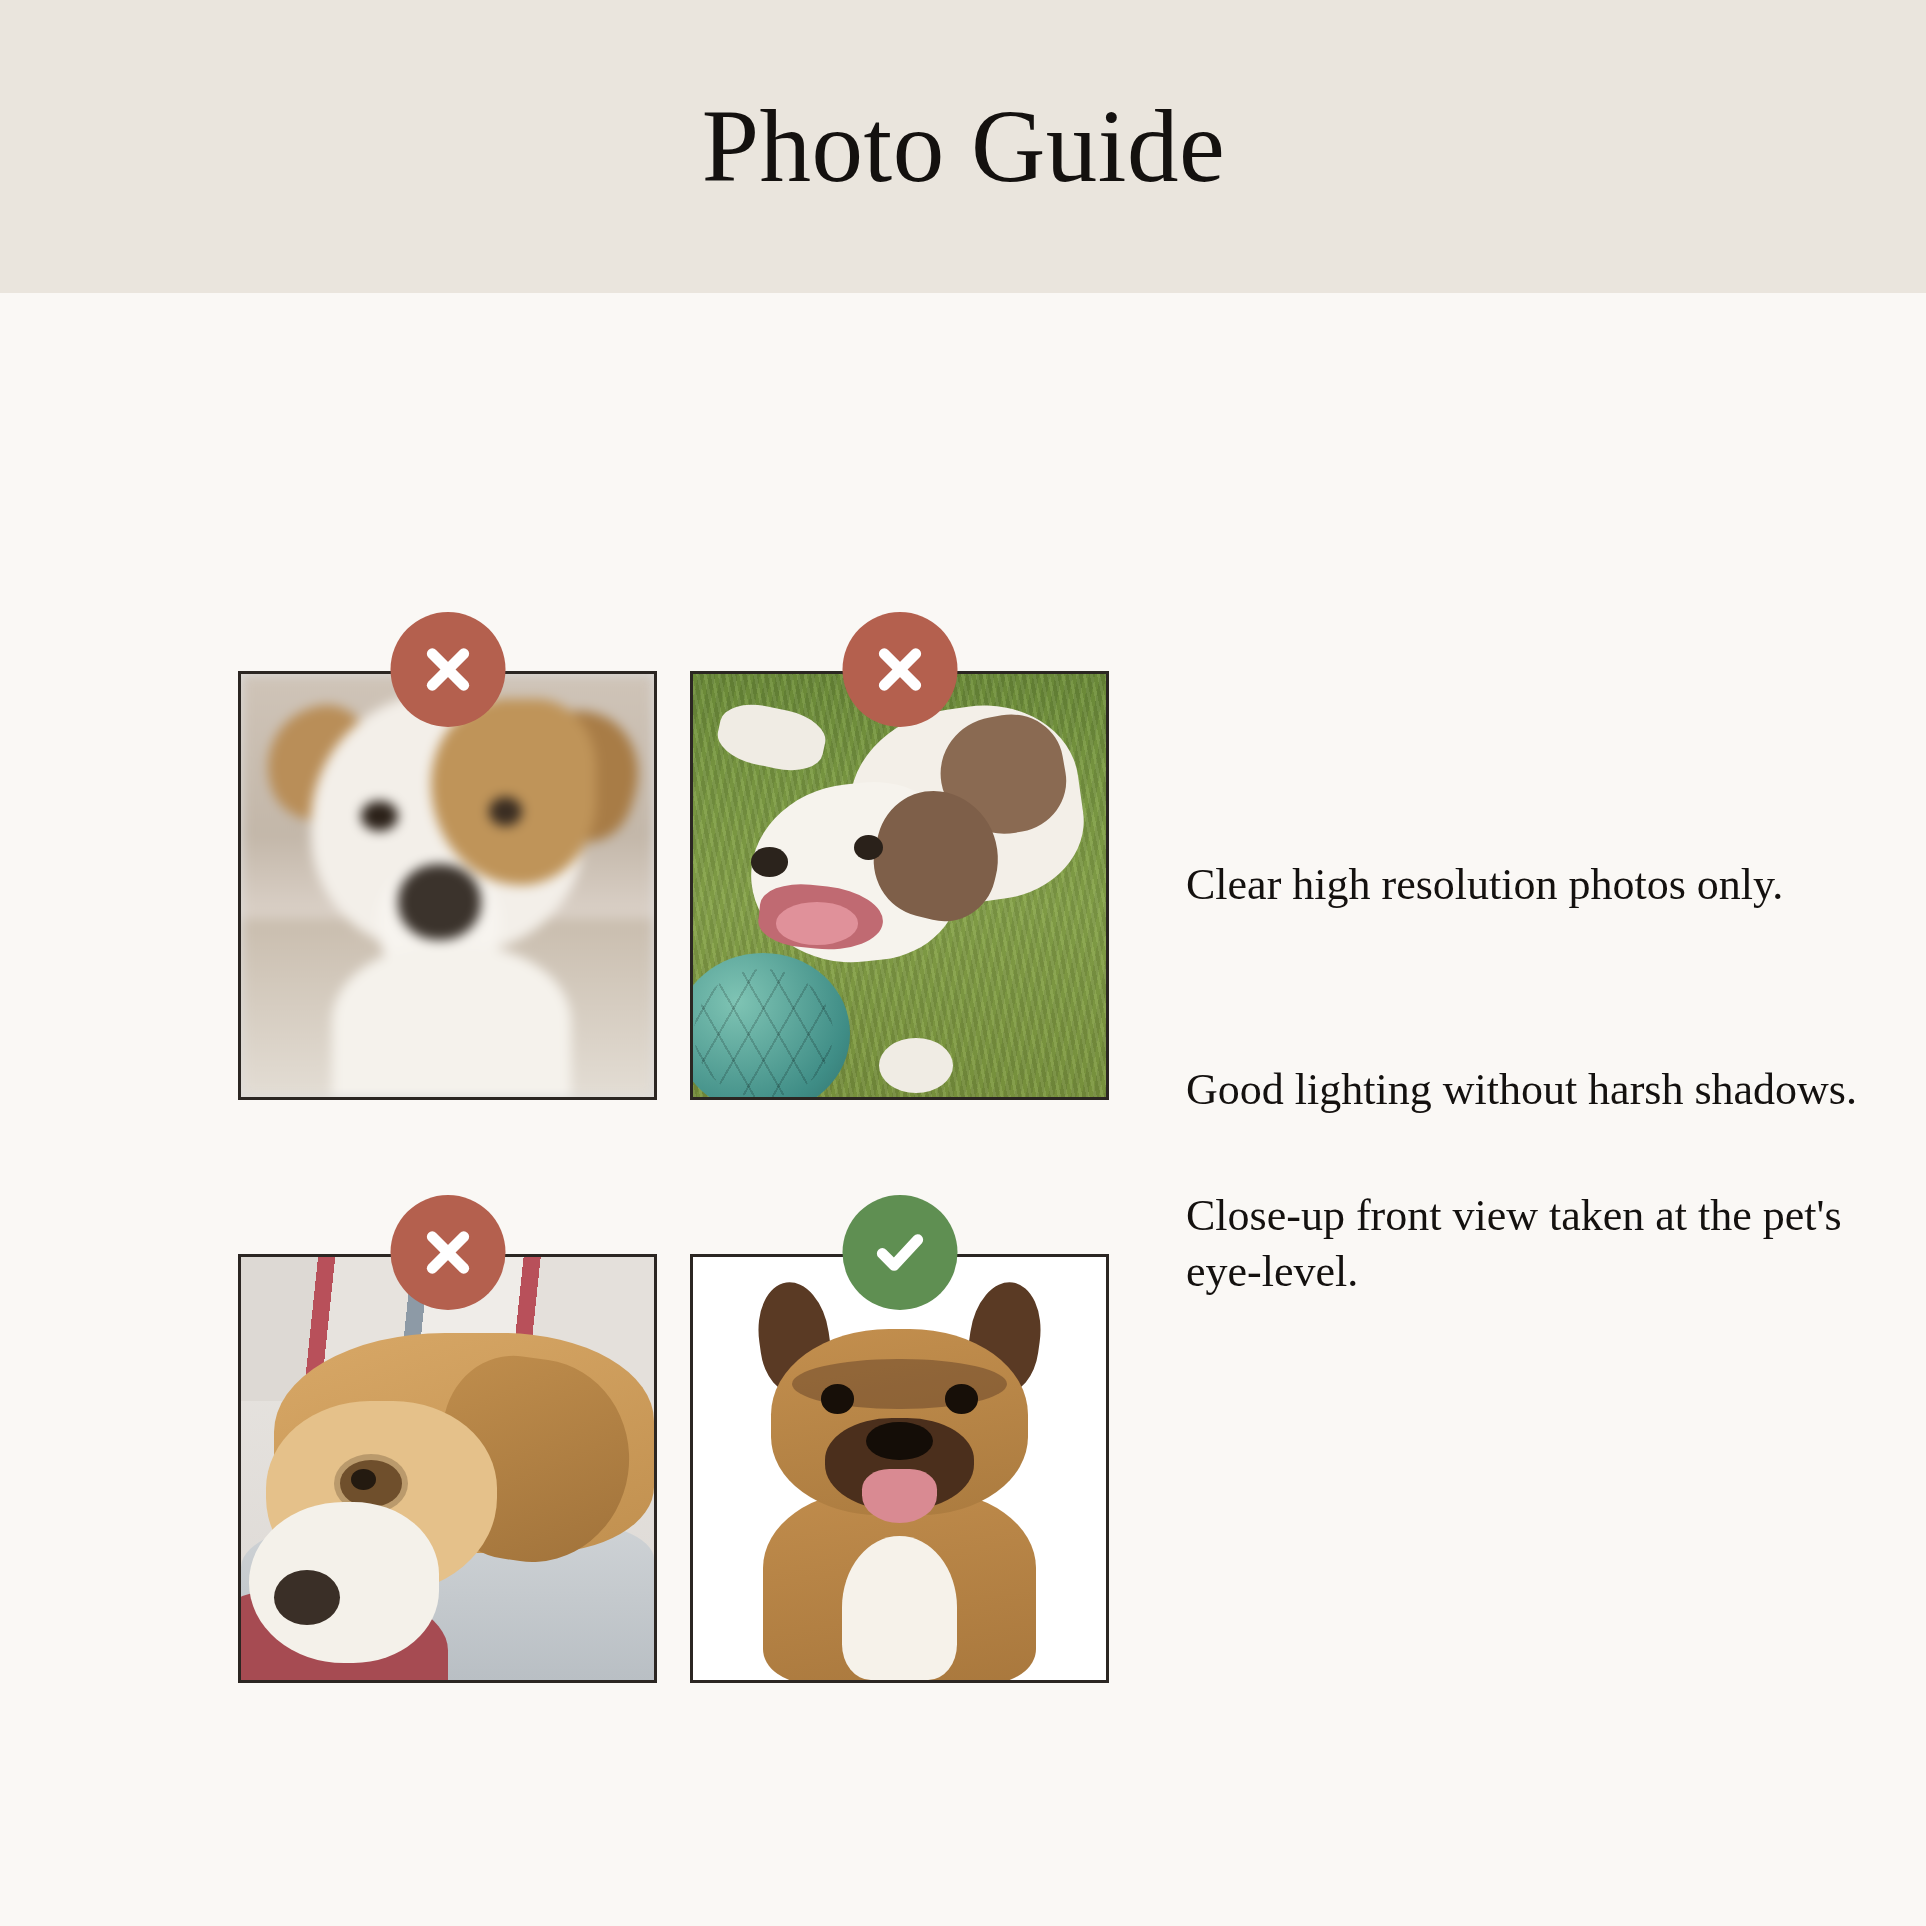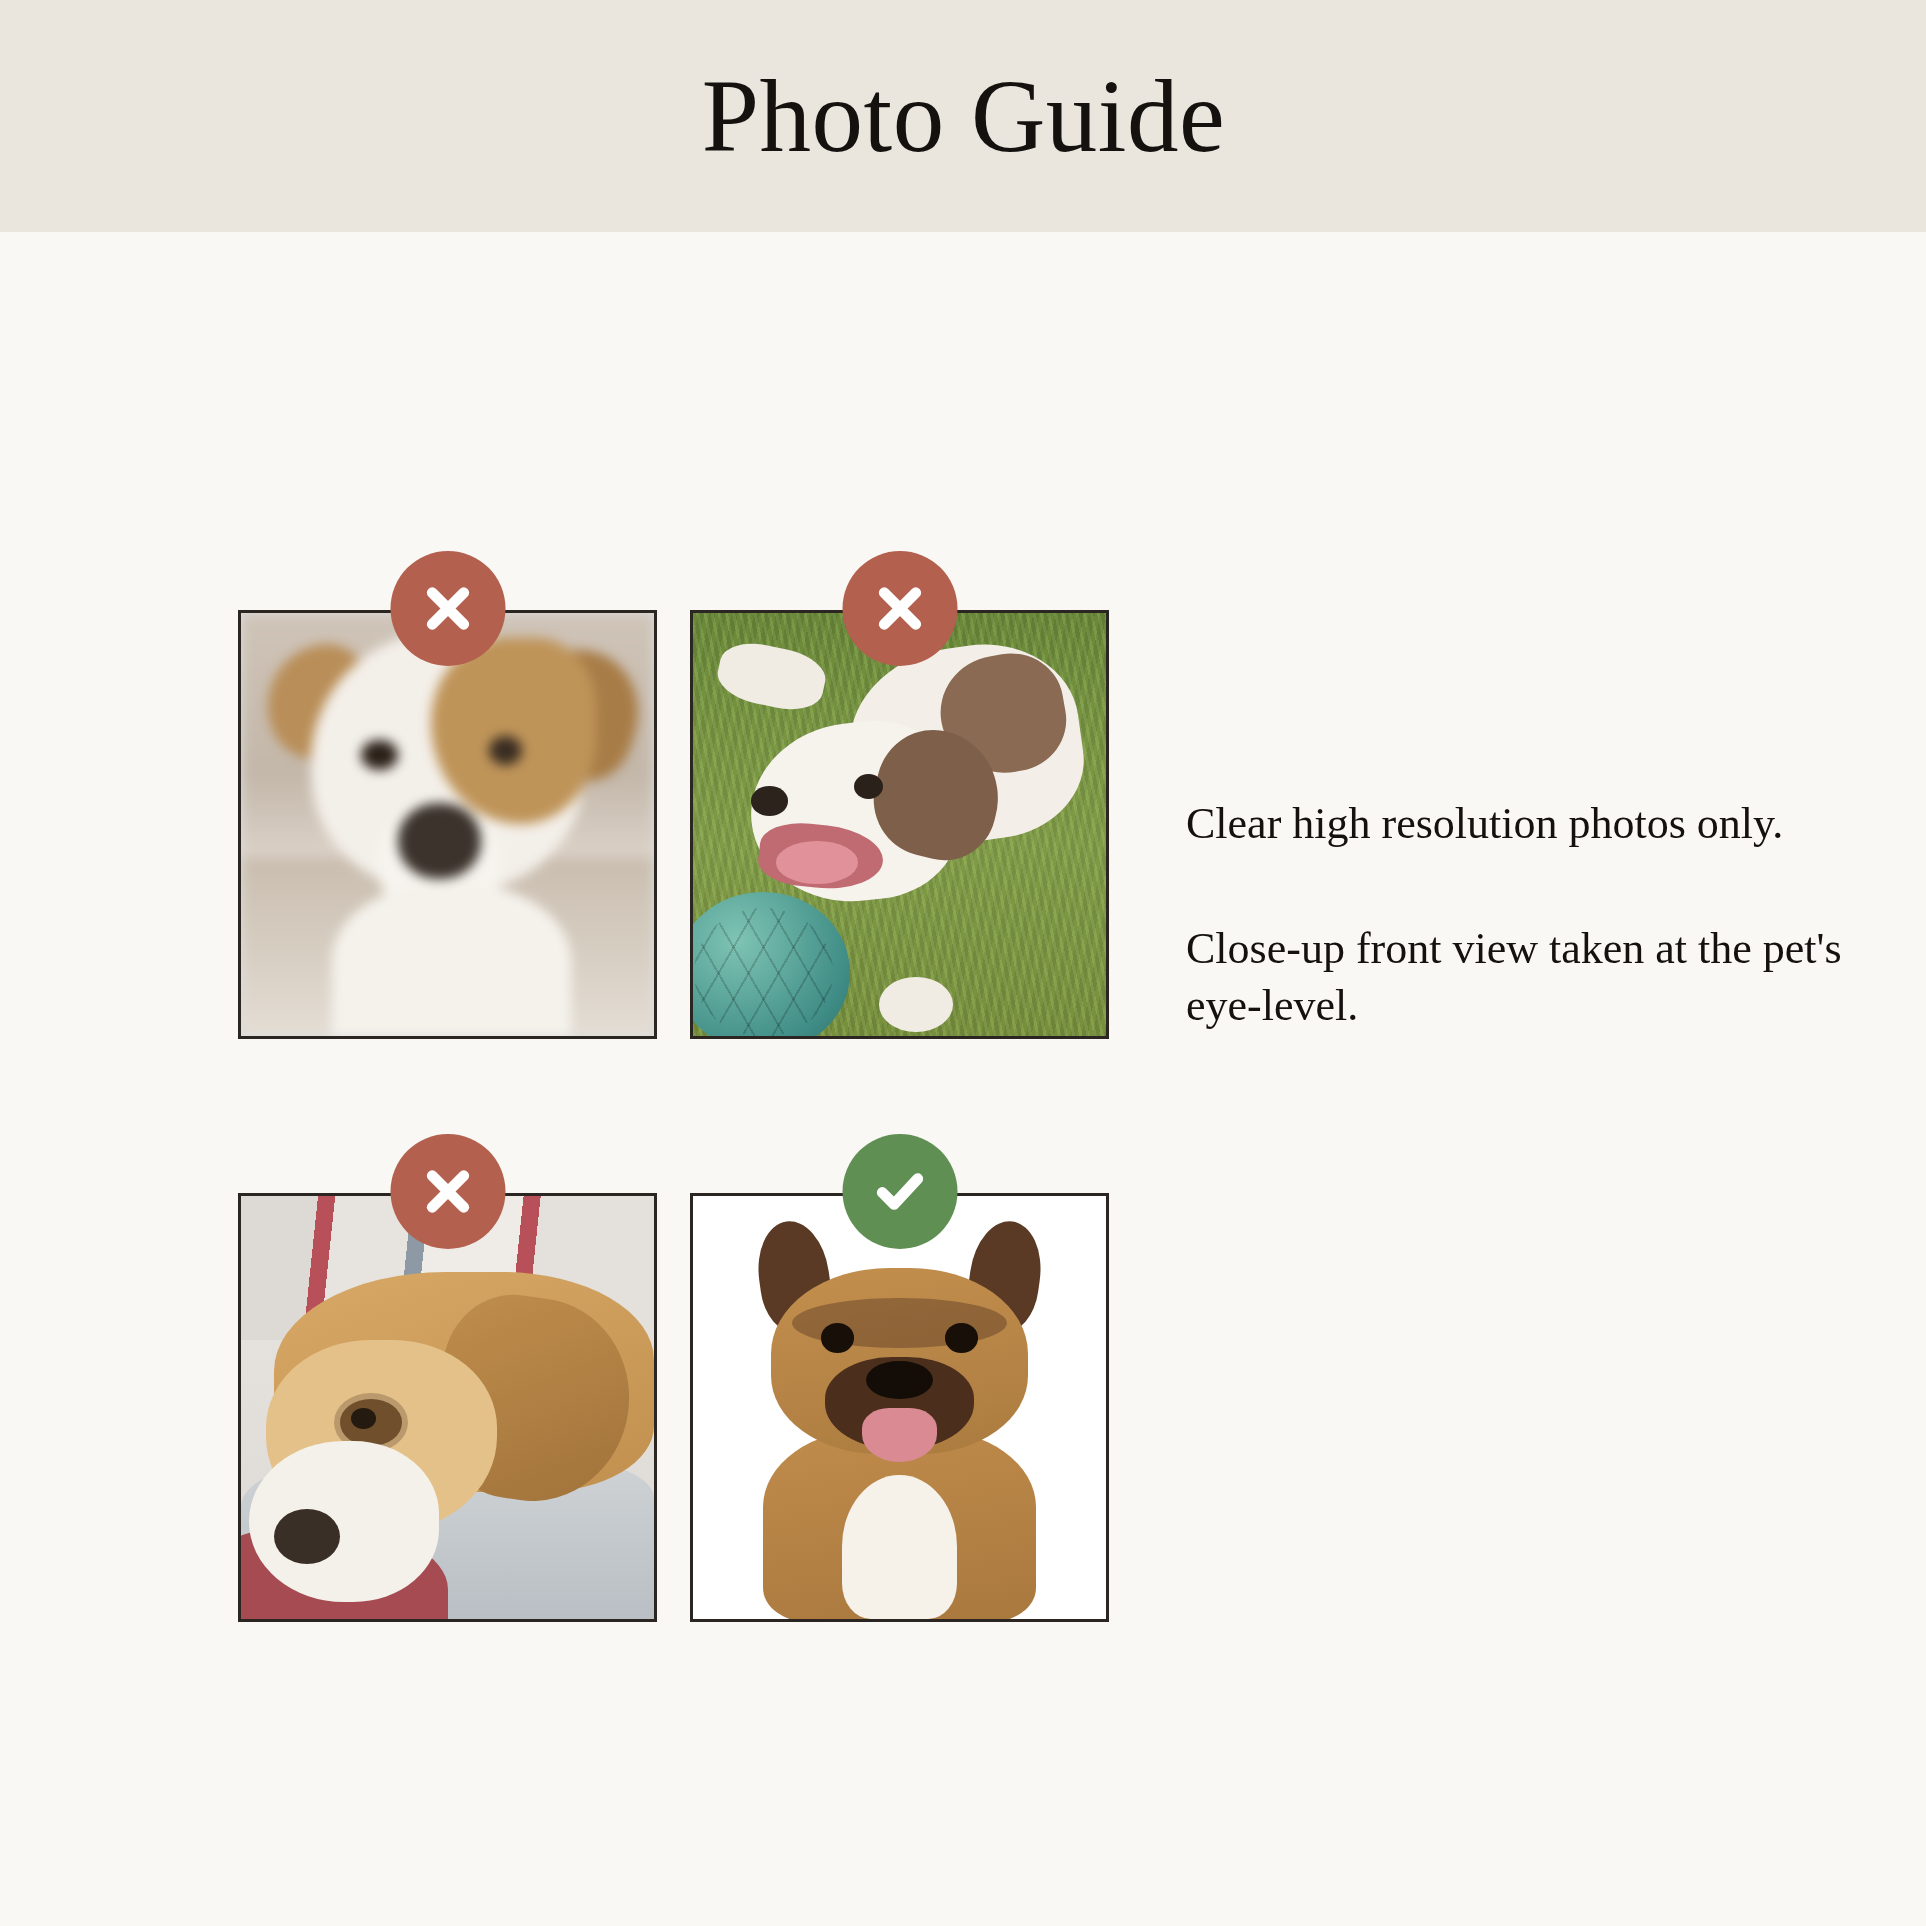--- a/index.html
+++ b/index.html
@@ -10,21 +10,21 @@
     width: 1927px;
     height: 1927px;
     background: #faf8f5;
     font-family: "Liberation Serif", serif;
     overflow: hidden;
   }
 
   
   .header {
     width: 100%;
-    height: 232px;
+    height: 293px;
     background: #eae5dd;
     display: flex;
     align-items: center;
     justify-content: center;
     box-sizing: border-box;
   }
   .header-title {
     font-family: "Liberation Serif", serif;
     font-size: 103px;
     font-weight: 400;
@@ -445,17 +445,18 @@
             <div class="tongue"></div>
           </div>
         </div>
       </div>
 
     </div>
   </div>
 
   <div class="tips">
     <div class="tip t0">Clear high resolution photos only.</div>
+    <div class="tip t1">Good lighting without harsh shadows.</div>
     <div class="tip t4">Close-up front view taken at the pet's eye-level.</div>
   </div>
 
 </div>
 
 
 </body></html>

